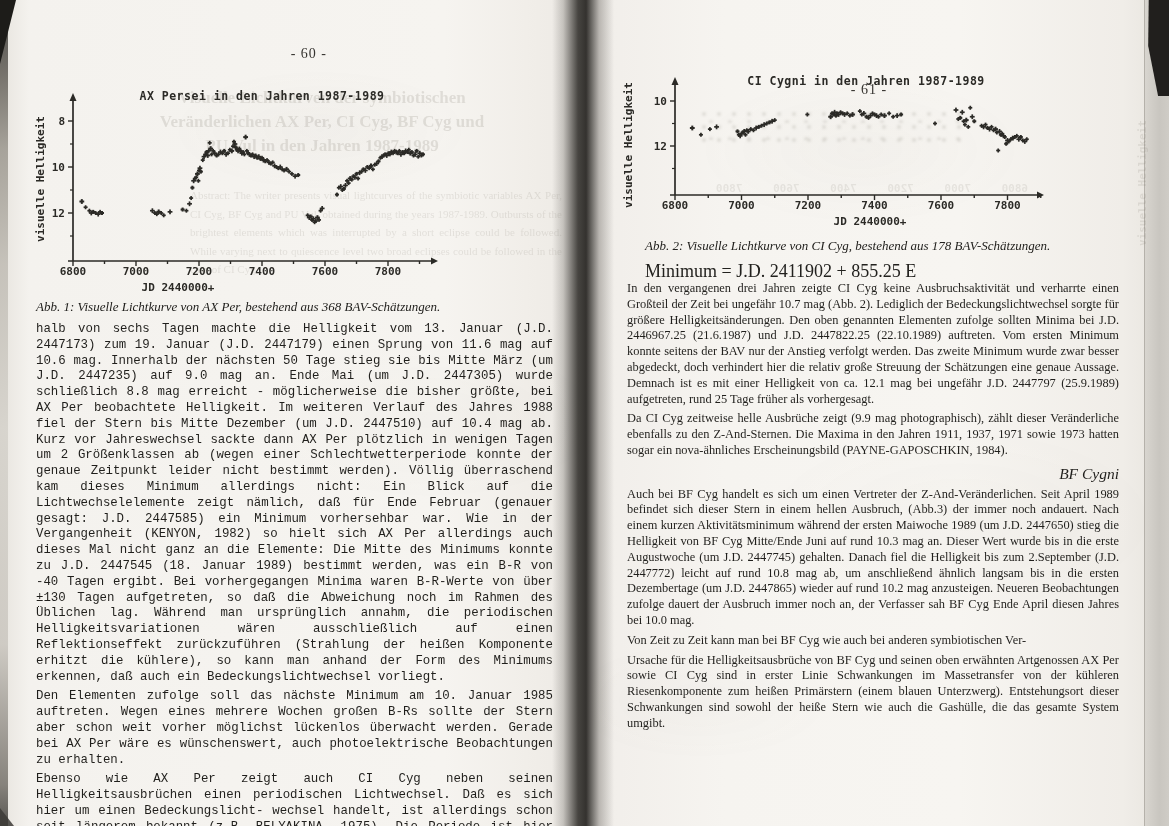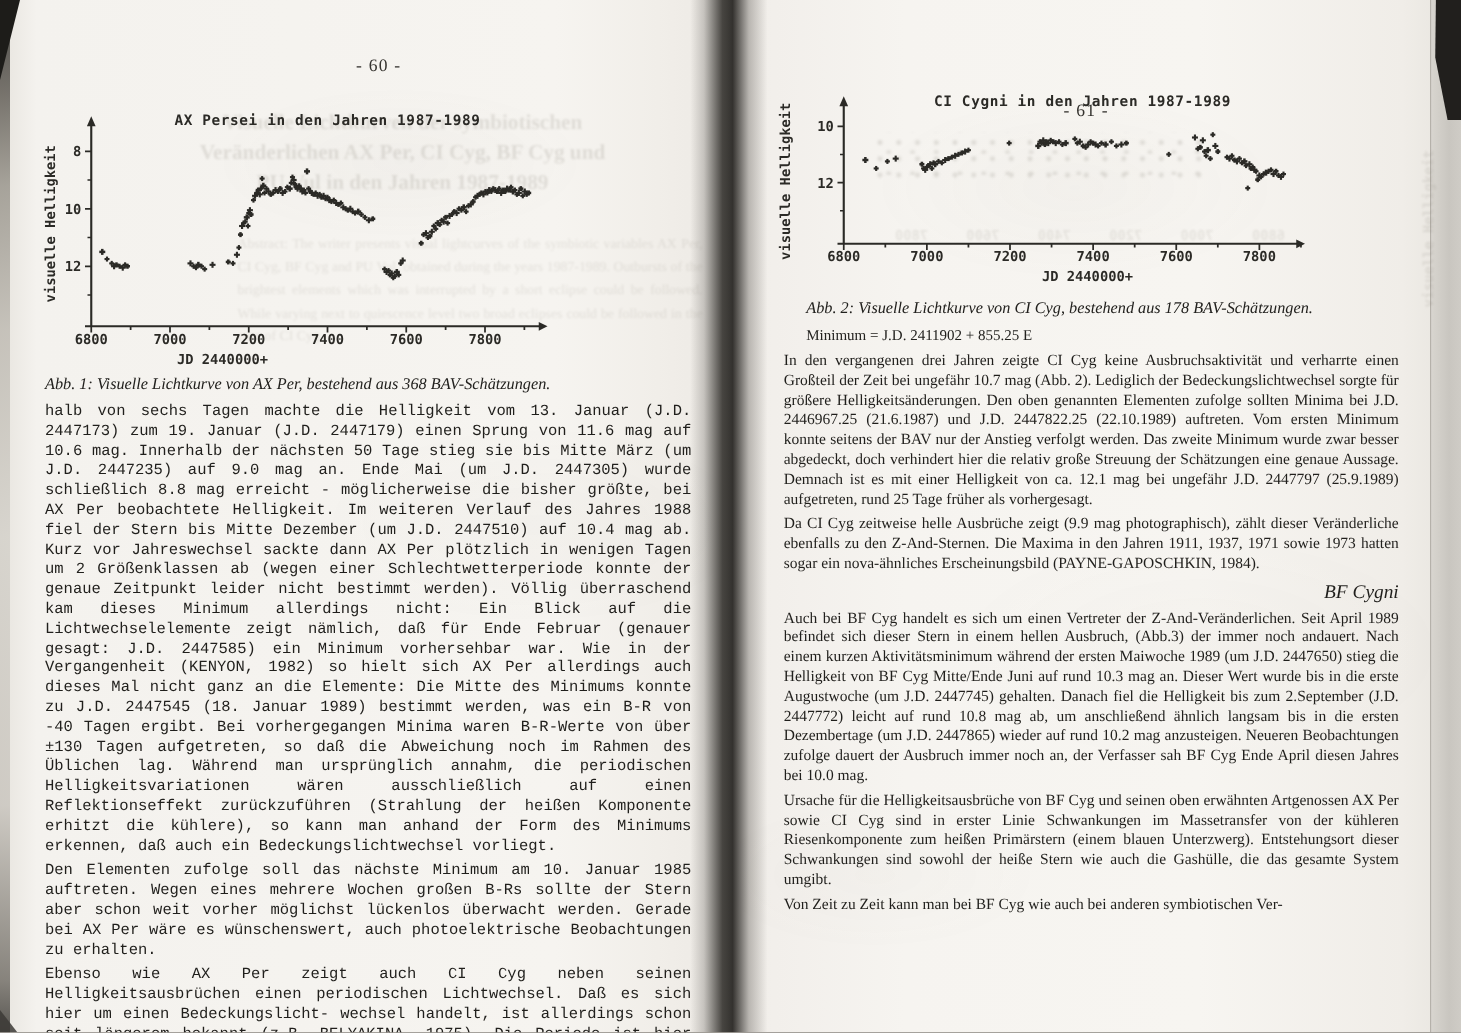--- a/index.html
+++ b/index.html
@@ -48,21 +48,21 @@
     word-spacing:24px;opacity:.12;white-space:nowrap;}
   .speckle{position:absolute;left:700px;top:106px;width:270px;height:44px;opacity:.30;
     filter:blur(1px);pointer-events:none;
     background:
       radial-gradient(circle 2px at 4px 8px,#8f8b81 0,transparent 3px),
       radial-gradient(circle 2px at 11px 16px,#9a968c 0,transparent 3px);
     background-size:15px 13px,19px 17px;}
   
   .pagenum{position:absolute;font-size:14px;letter-spacing:1px;color:#35332f;}
   .caption{position:absolute;font-style:italic;font-size:13px;color:#22211e;}
-  .formula{position:absolute;font-size:12px;color:#22211e;}
+  .formula{position:absolute;font-size:18px;color:#22211e;}
   .col{position:absolute;font-size:12.4px;line-height:15.8px;text-align:justify;color:#201f1c;}
   .col p{margin:0 0 4px 0;}
   .sect{font-style:italic;font-size:15.5px;text-align:right;margin:7px 0 5px 0;}
   
   svg.chart{position:absolute;}
   .dm{font-family:"DejaVu Sans Mono",monospace;font-weight:bold;font-size:11px;fill:#2b2a26;}
   .dm-title{font-size:11.5px;letter-spacing:.5px;}
 </style>
 </head>
 <body>
@@ -80,21 +80,21 @@
   <div class="ghost ghost-headline">
     <div>Visuelle Lichtkurven der symbiotischen</div>
     <div>Veränderlichen AX Per, CI Cyg, BF Cyg und</div>
     <div>PU Vul in den Jahren 1987-1989</div>
   </div>
   <div class="ghost ghost-abstract">Abstract: The writer presents visual lightcurves of the symbiotic variables AX Per, CI Cyg, BF Cyg and PU Vul, obtained during the years 1987-1989. Outbursts of the brightest elements which was interrupted by a short eclipse could be followed. While varying next to quiescence level two broad eclipses could be followed in the case of CI Cyg.</div>
   <div class="ghost ghost-vlabel">visuelle Helligkeit</div>
   <div class="ghost ghost-ticks">6800 7000 7200 7400 7600 7800</div>
   <div class="speckle"></div>
 
-  <div class="pagenum" style="left:267px;top:46px;width:72px;text-align:center;">- 60 -</div>
+  <div class="pagenum" style="left:255px;top:46px;width:72px;text-align:right;">- 60 -</div>
 
   <svg id="chart-ax" class="chart" style="left:30px;top:84px;" width="420" height="218">
       <line x1="43" y1="14" x2="43" y2="177" stroke="#2b2a26" stroke-width="1.7"></line>
       <line x1="38" y1="177" x2="402" y2="177" stroke="#2b2a26" stroke-width="1.7"></line>
       <polygon points="39.5,17 46.5,17 43,9" fill="#2b2a26"></polygon>
       <polygon points="401,173.5 401,180.5 408,177" fill="#2b2a26"></polygon>
       <line x1="43" y1="177" x2="43" y2="182" stroke="#2b2a26" stroke-width="1.4"></line>
       <line x1="74.5" y1="177" x2="74.5" y2="180" stroke="#2b2a26" stroke-width="1.4"></line>
       <line x1="106" y1="177" x2="106" y2="182" stroke="#2b2a26" stroke-width="1.4"></line>
       <line x1="137.5" y1="177" x2="137.5" y2="180" stroke="#2b2a26" stroke-width="1.4"></line>
@@ -666,17 +666,17 @@
 
   <div class="caption" style="left:645px;top:238px;width:500px;">Abb. 2: Visuelle Lichtkurve von CI Cyg, bestehend aus 178 BAV-Schätzungen.</div>
 
   <div class="formula" style="left:645px;top:261px;width:400px;">Minimum = J.D. 2411902 + 855.25 E</div>
 
   <div class="col" style="left:627px;top:281px;width:492px;">
     <p>In den vergangenen drei Jahren zeigte CI Cyg keine Ausbruchsaktivität und verharrte einen Großteil der Zeit bei ungefähr 10.7 mag (Abb. 2). Lediglich der Bedeckungslichtwechsel sorgte für größere Helligkeitsänderungen. Den oben genannten Elementen zufolge sollten Minima bei J.D. 2446967.25 (21.6.1987) und J.D. 2447822.25 (22.10.1989) auftreten. Vom ersten Minimum konnte seitens der BAV nur der Anstieg verfolgt werden. Das zweite Minimum wurde zwar besser abgedeckt, doch verhindert hier die relativ große Streuung der Schätzungen eine genaue Aussage. Demnach ist es mit einer Helligkeit von ca. 12.1 mag bei ungefähr J.D. 2447797 (25.9.1989) aufgetreten, rund 25 Tage früher als vorhergesagt.</p>
     <p>Da CI Cyg zeitweise helle Ausbrüche zeigt (9.9 mag photographisch), zählt dieser Veränderliche ebenfalls zu den Z-And-Sternen. Die Maxima in den Jahren 1911, 1937, 1971 sowie 1973 hatten sogar ein nova-ähnliches Erscheinungsbild (PAYNE-GAPOSCHKIN, 1984).</p>
     <div class="sect">BF Cygni</div>
     <p>Auch bei BF Cyg handelt es sich um einen Vertreter der Z-And-Veränderlichen. Seit April 1989 befindet sich dieser Stern in einem hellen Ausbruch, (Abb.3) der immer noch andauert. Nach einem kurzen Aktivitätsminimum während der ersten Maiwoche 1989 (um J.D. 2447650) stieg die Helligkeit von BF Cyg Mitte/Ende Juni auf rund 10.3 mag an. Dieser Wert wurde bis in die erste Augustwoche (um J.D. 2447745) gehalten. Danach fiel die Helligkeit bis zum 2.September (J.D. 2447772) leicht auf rund 10.8 mag ab, um anschließend ähnlich langsam bis in die ersten Dezembertage (um J.D. 2447865) wieder auf rund 10.2 mag anzusteigen. Neueren Beobachtungen zufolge dauert der Ausbruch immer noch an, der Verfasser sah BF Cyg Ende April diesen Jahres bei 10.0 mag.</p>
+    <p>Von Zeit zu Zeit kann man bei BF Cyg wie auch bei anderen symbiotischen Ver-</p>
     <p>Ursache für die Helligkeitsausbrüche von BF Cyg und seinen oben erwähnten Artgenossen AX Per sowie CI Cyg sind in erster Linie Schwankungen im Massetransfer von der kühleren Riesenkomponente zum heißen Primärstern (einem blauen Unterzwerg). Entstehungsort dieser Schwankungen sind sowohl der heiße Stern wie auch die Gashülle, die das gesamte System umgibt.</p>
-    <p>Von Zeit zu Zeit kann man bei BF Cyg wie auch bei anderen symbiotischen Ver-</p>
   </div>
 
 </div>
 
 </body></html>

